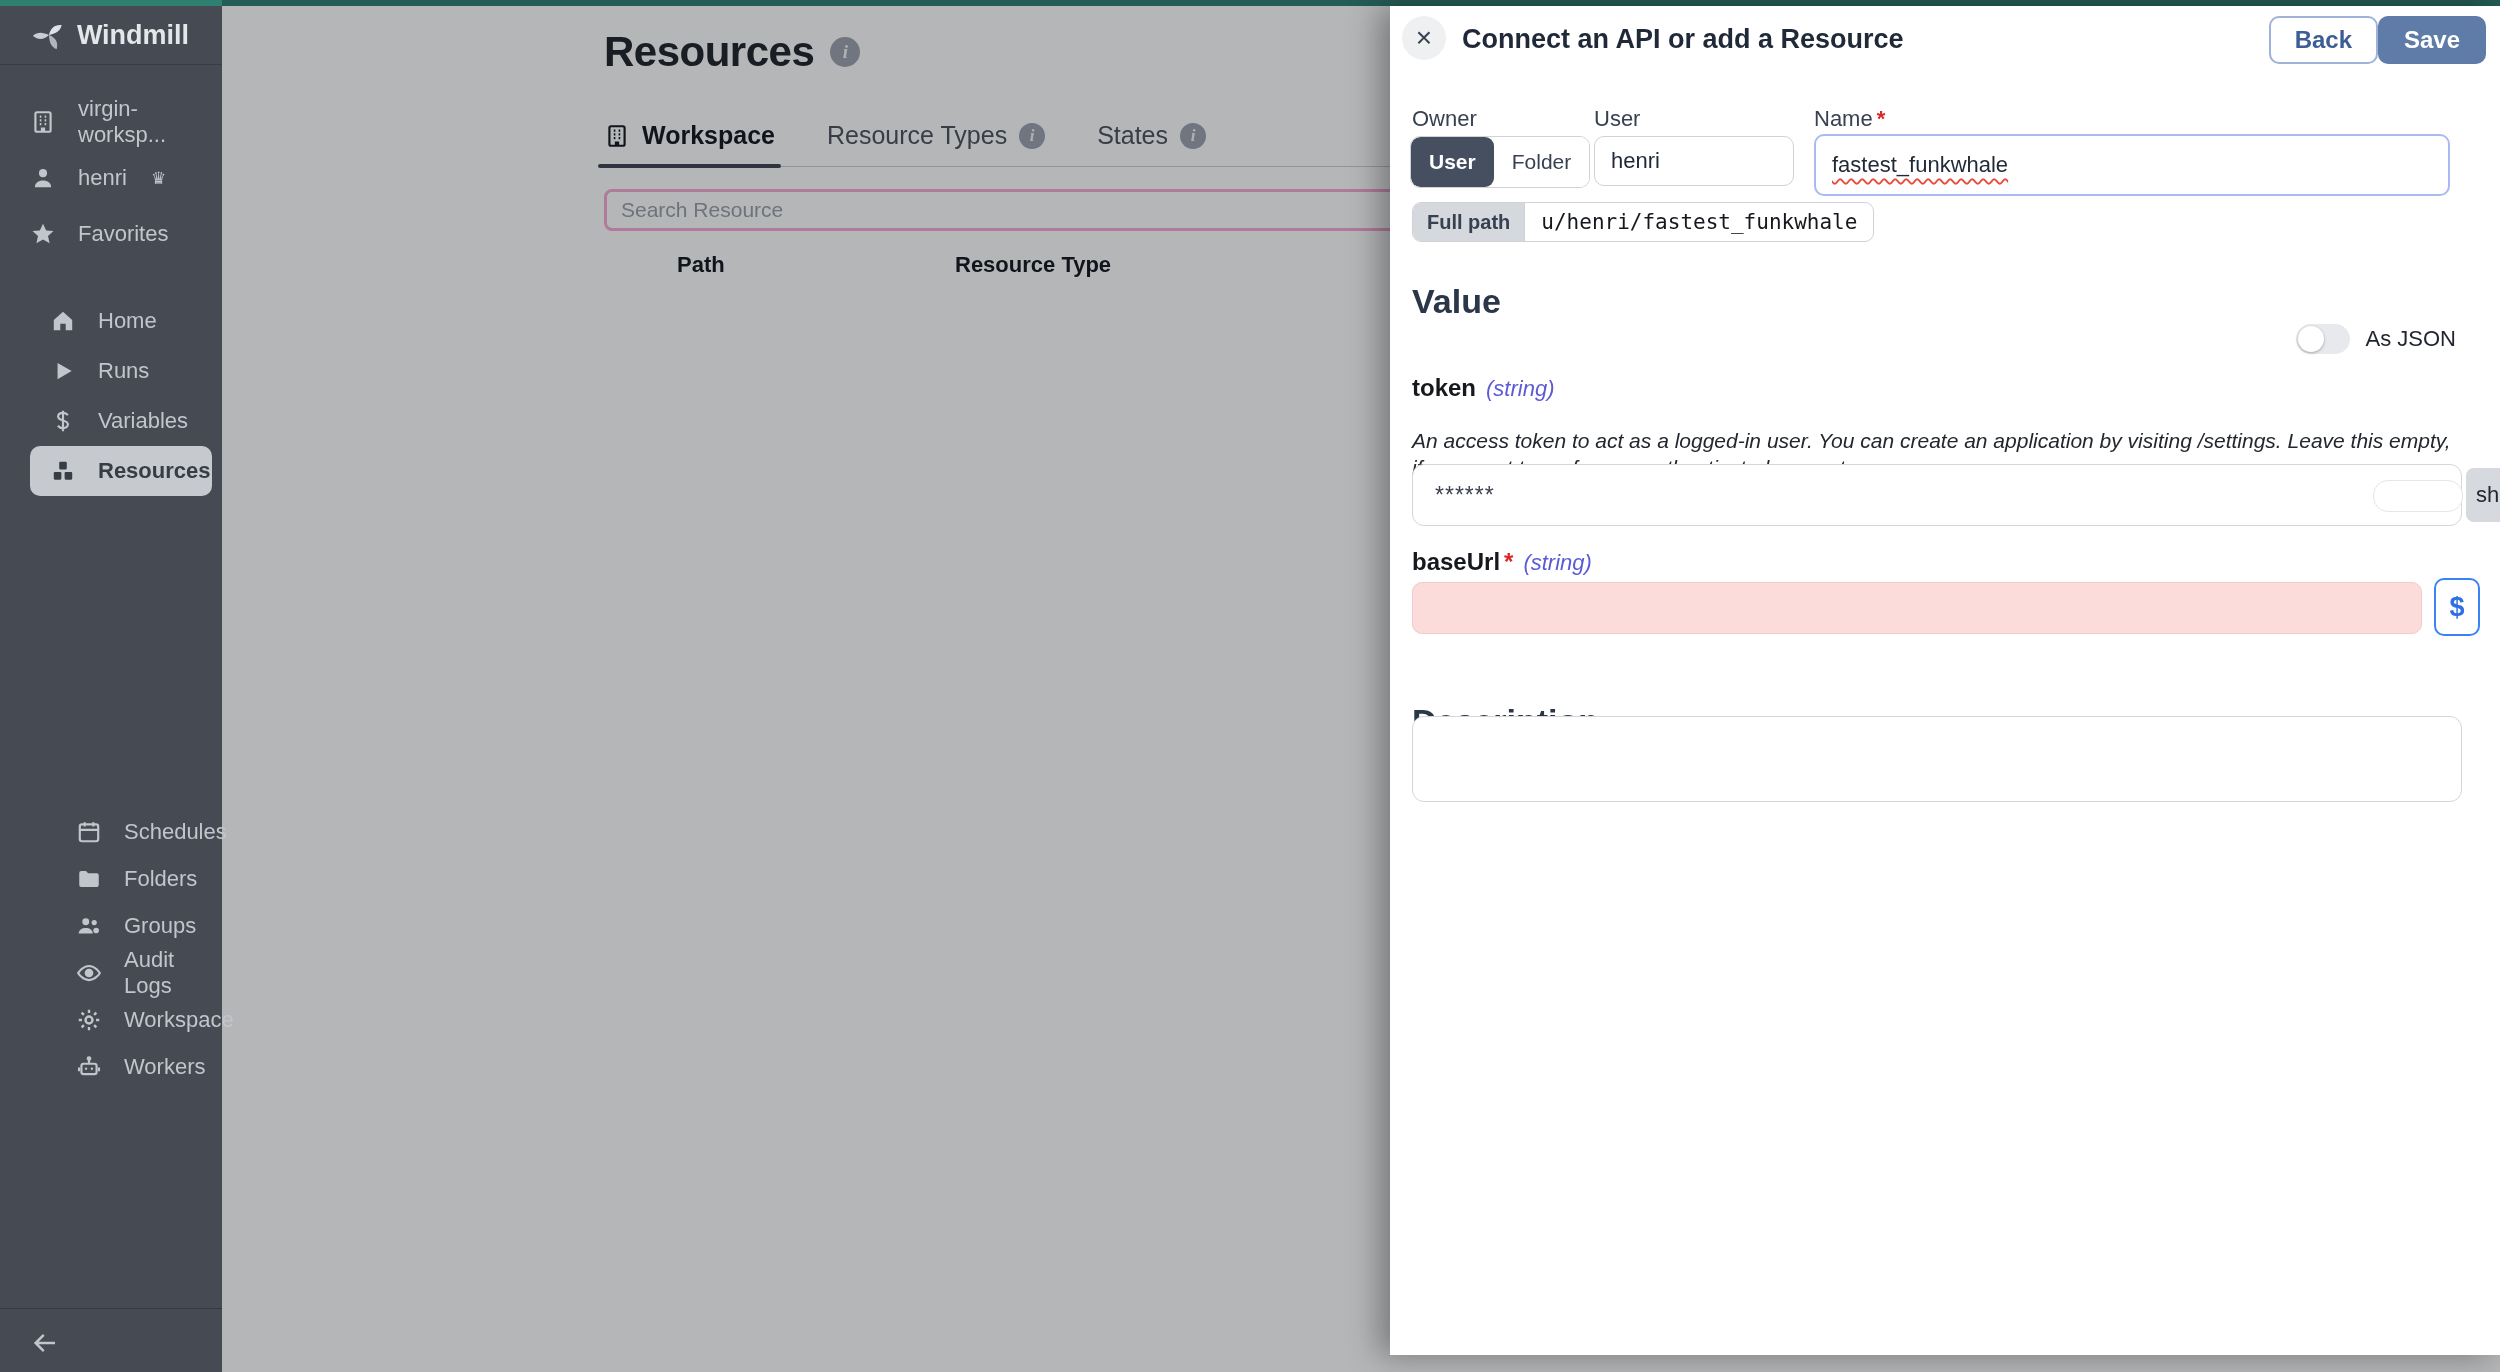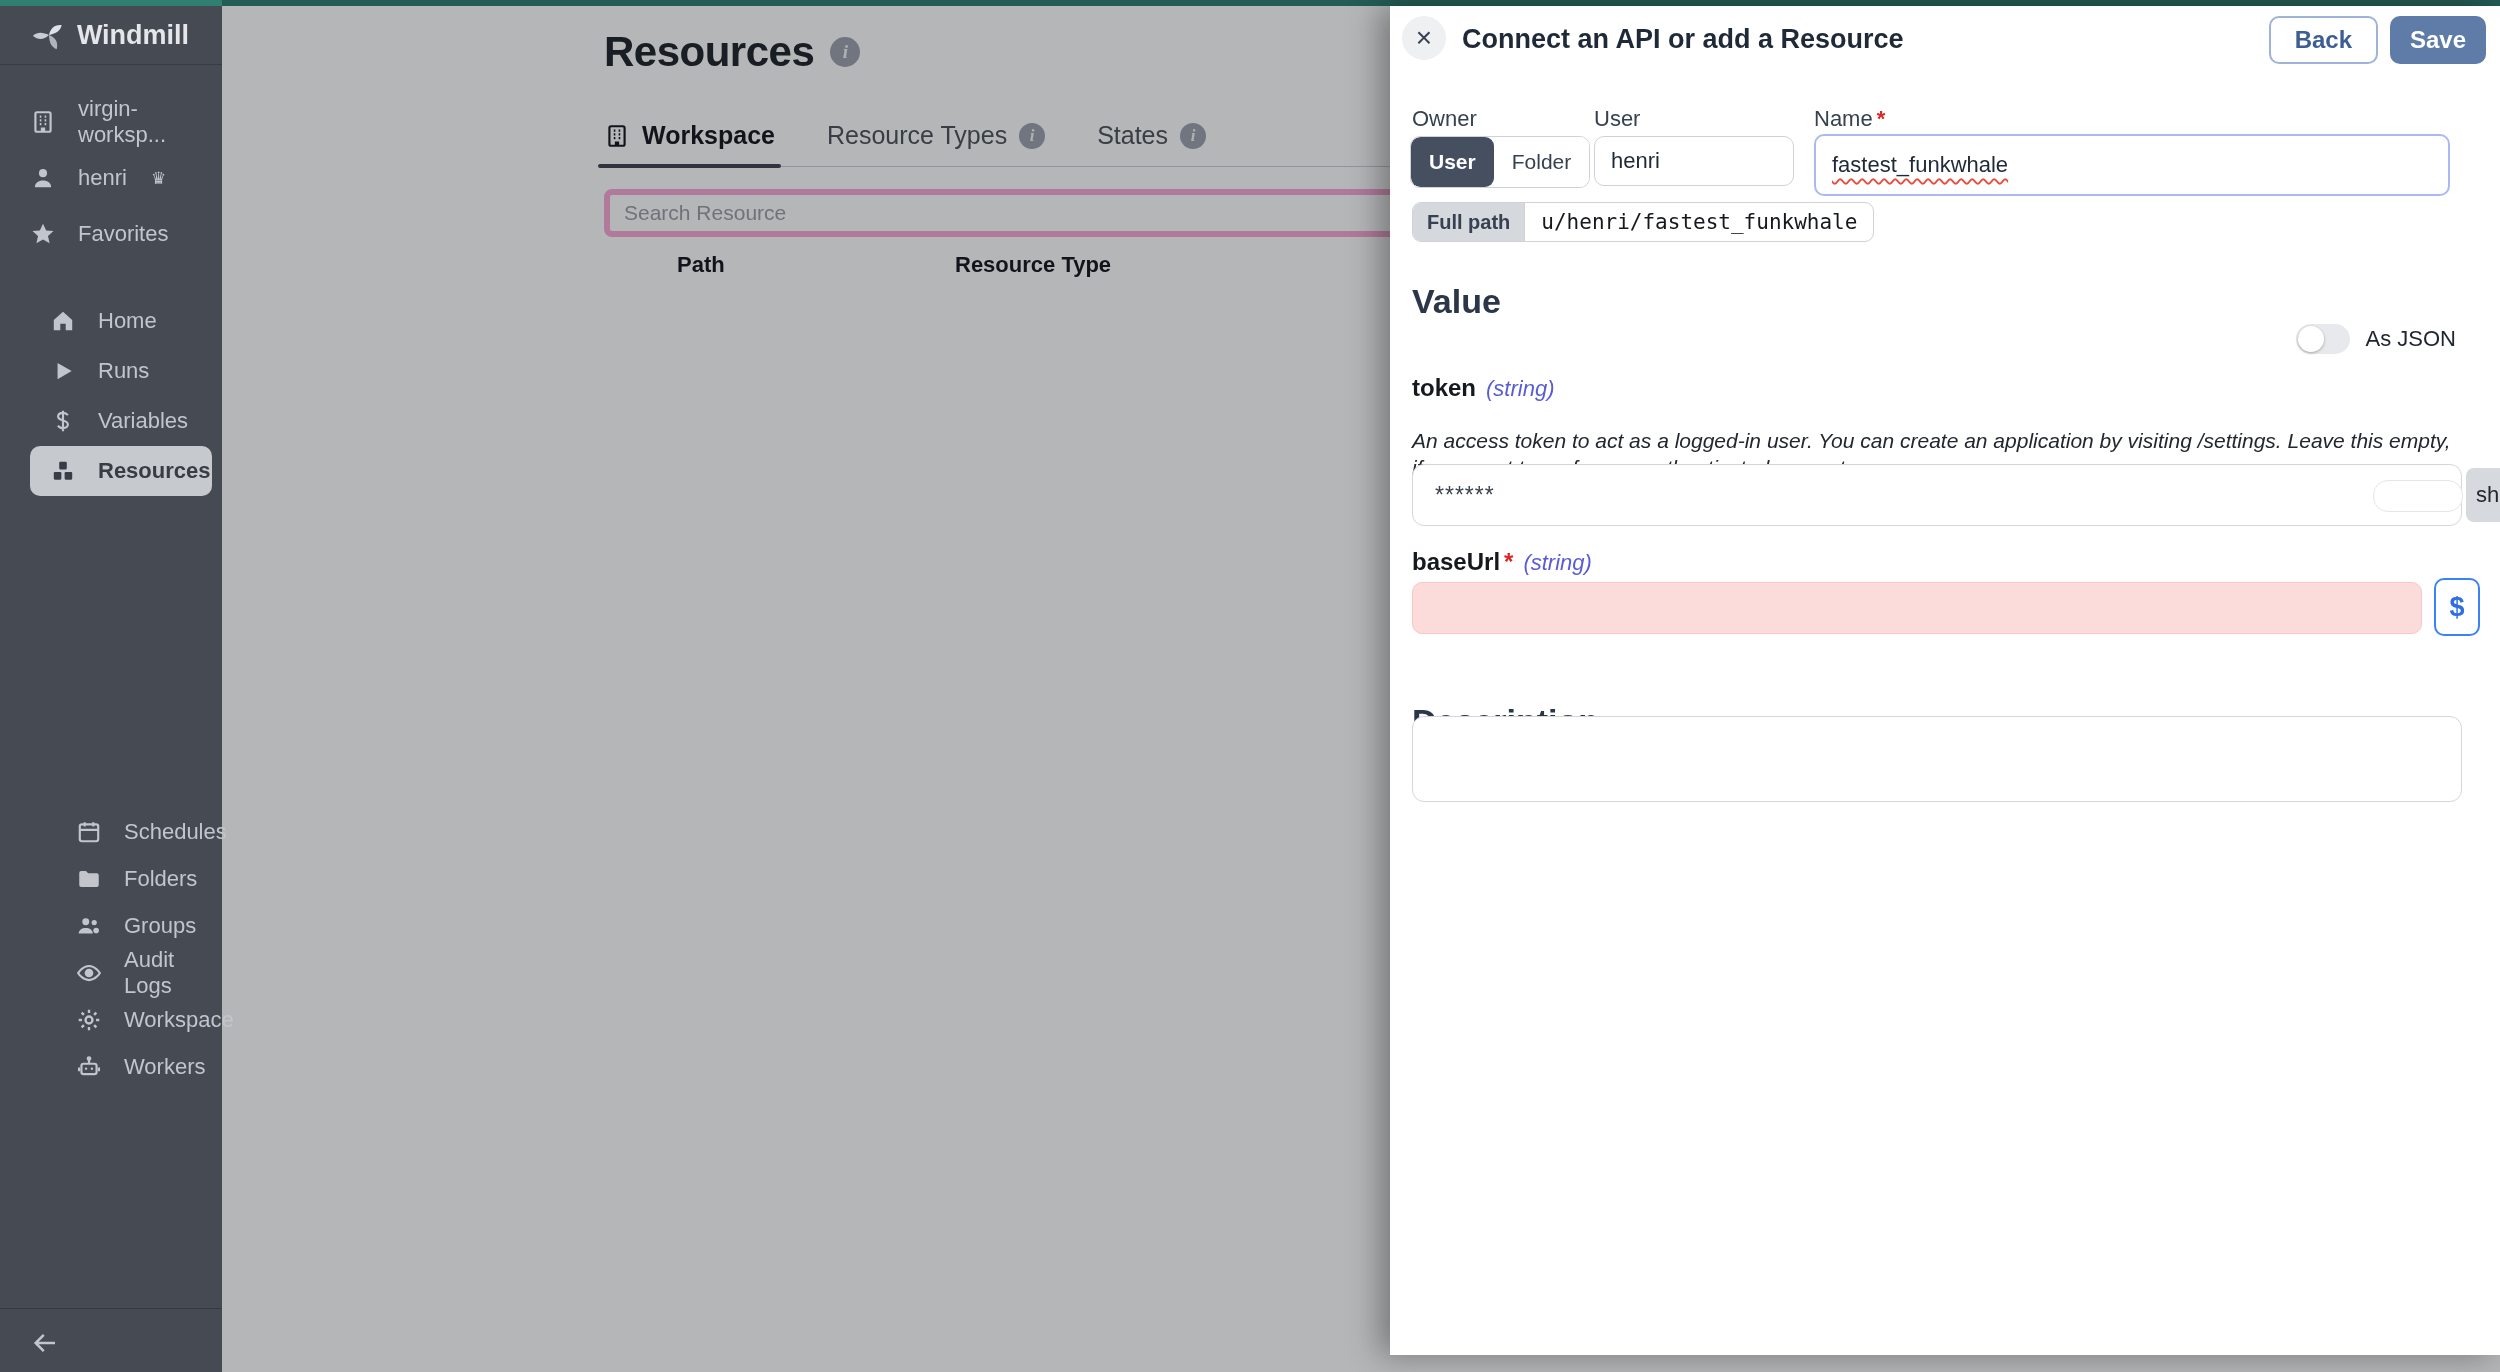--- a/index.html
+++ b/index.html
@@ -20,21 +20,21 @@
   .info-badge.small{width:26px;height:26px;font-size:17px;}
   .tabs{position:absolute;left:382px;top:102px;display:flex;align-items:flex-end;gap:52px;
         width:786px;border-bottom:1px solid #cdd0d4;height:58px;}
   .tab{display:flex;align-items:center;gap:12px;font-size:25px;color:#4d535c;
        padding-bottom:16px;position:relative;cursor:pointer;}
   .tab.active{color:#14181f;font-weight:700;}
   .tab.active::after{content:"";position:absolute;left:-6px;right:-6px;bottom:-2px;height:4px;
        background:#3f4651;border-radius:2px;}
   .tab svg{width:26px;height:26px;}
   .search-input{position:absolute;left:382px;top:183px;width:760px;height:36px;
-       border:6px solid #f9a8d4;border-radius:8px;padding:0 14px;font-size:21px;color:#1f2937;
+       border:3px solid #f9a8d4;border-radius:8px;padding:0 14px;font-size:21px;color:#1f2937;
        font-family:"Liberation Sans",sans-serif;background:#fff;outline:none;}
   .search-input::placeholder{color:#9aa0a8;}
   .table-head{position:absolute;top:246px;left:0;width:100%;}
   .th{position:absolute;font-size:22px;font-weight:700;color:#15191f;}
   .th.path{left:455px;}
   .th.rtype{left:733px;}
 
   
   .overlay{position:absolute;left:222px;top:0;width:2278px;height:1372px;
            background:rgba(10,14,20,0.30);z-index:2;}
@@ -64,21 +64,21 @@
   .drawer{position:absolute;left:1390px;top:6px;width:1110px;height:1349px;background:#fff;z-index:3;
           box-shadow:-10px 0 30px rgba(0,0,0,0.35);}
   .drawer-header{position:absolute;left:0;top:0;right:0;height:68px;display:flex;align-items:center;}
   .close-btn{position:absolute;left:12px;top:10px;width:44px;height:44px;border-radius:50%;
           background:#eef0f2;border:none;font-size:28px;color:#374151;cursor:pointer;
           display:flex;align-items:center;justify-content:center;line-height:1;}
   .drawer-title{position:absolute;left:72px;top:18px;font-size:27px;font-weight:700;color:#1f2937;}
   .btn-back{position:absolute;right:122px;top:10px;height:48px;padding:0 24px;background:#fff;
           border:2px solid #9fb3d8;border-radius:10px;color:#3d5e94;font-size:24px;font-weight:600;
           cursor:pointer;font-family:Liberation Sans, sans-serif;}
-  .btn-save{position:absolute;right:14px;top:10px;height:48px;padding:0 20px;background:#5e7ca7;
+  .btn-save{position:absolute;right:14px;top:10px;height:48px;padding:0 26px;background:#5e7ca7;
           border:none;border-radius:10px;color:#fff;font-size:24px;font-weight:600;cursor:pointer;
           font-family:"Liberation Sans",sans-serif;}
 
   .field-label{font-size:22px;color:#374151;}
   .lbl-owner{position:absolute;left:22px;top:100px;}
   .lbl-user{position:absolute;left:204px;top:100px;}
   .lbl-name{position:absolute;left:424px;top:100px;}
   .req{color:#dc2626;font-weight:700;margin-left:4px;}
 
   .owner-toggle{position:absolute;left:20px;top:130px;height:50px;display:inline-flex;

